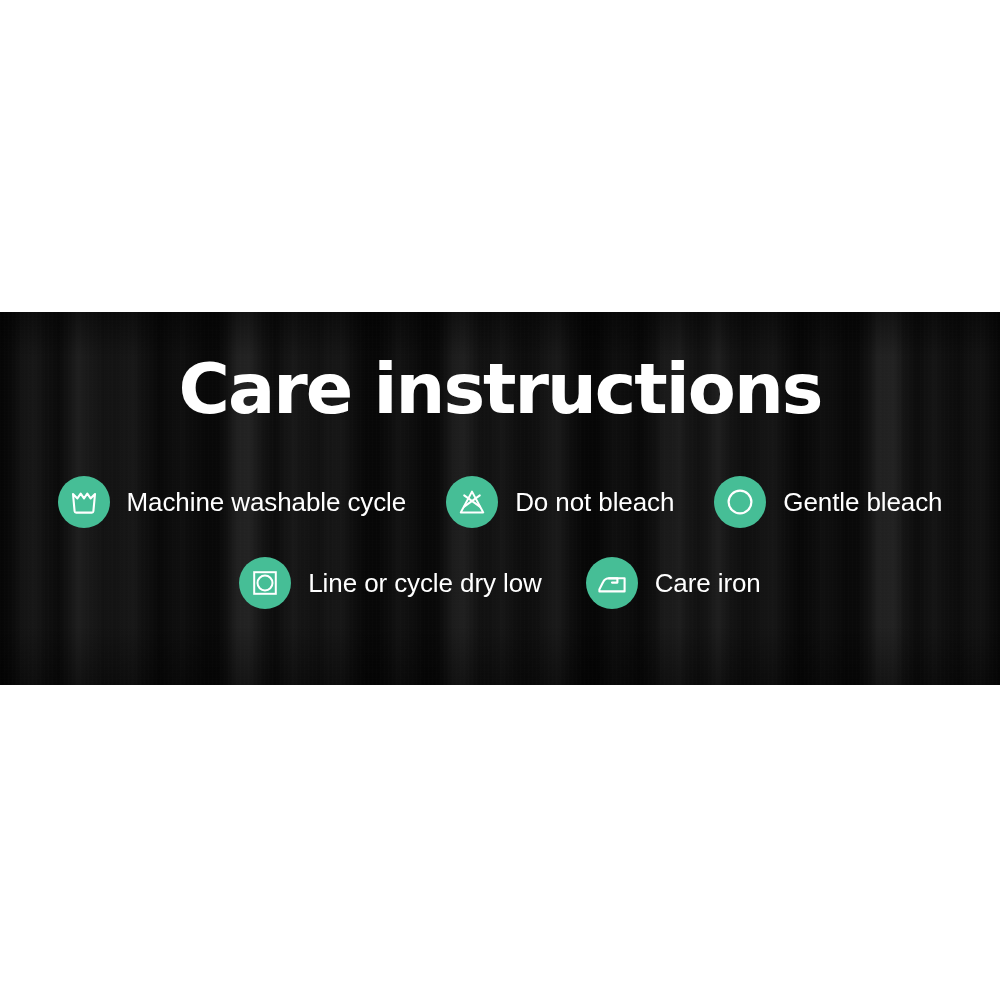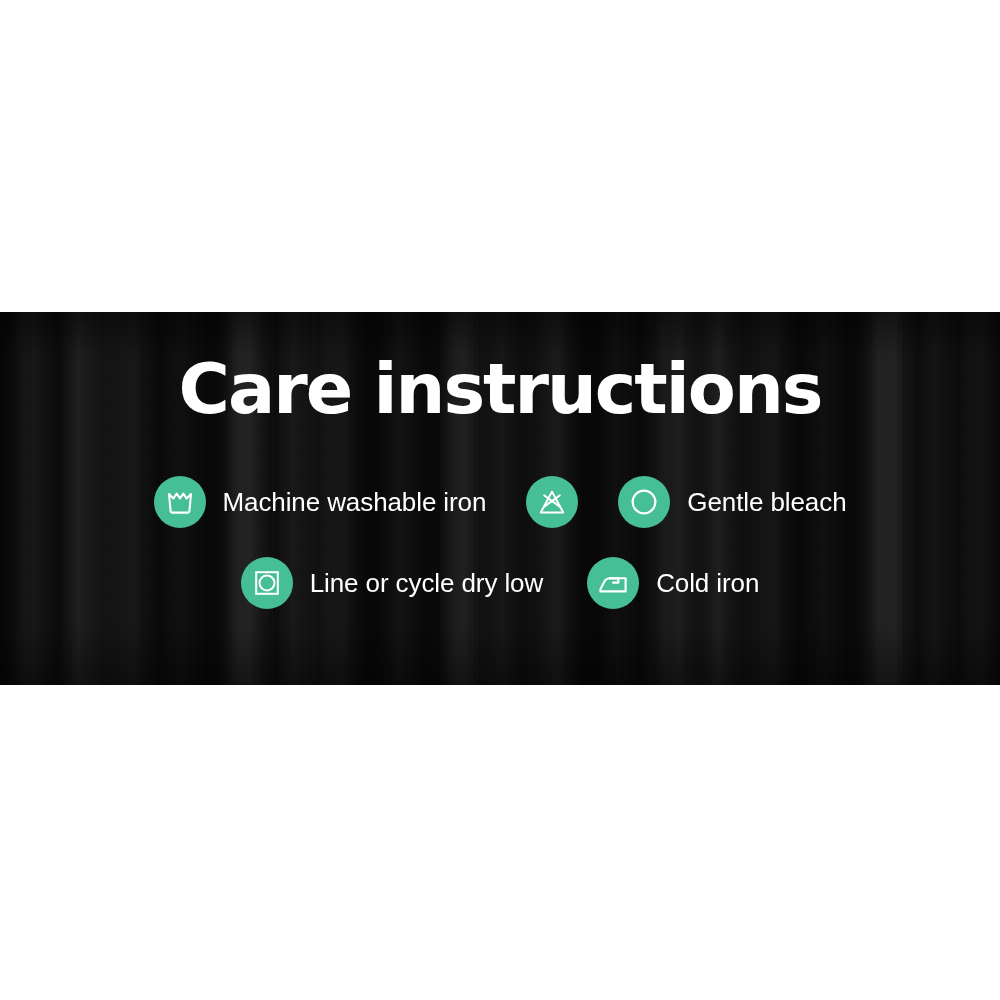--- a/index.html
+++ b/index.html
@@ -187,30 +187,31 @@
       <div class="row" id="row-1">
 
         <div class="care-item">
           <span class="badge">
             <svg width="30" height="28" viewBox="0 0 30 28" aria-hidden="true">
               <path d="M4 6 L5.6 23.2 A1.6 1.6 0 0 0 7.2 24.6 L22.8 24.6
                        A1.6 1.6 0 0 0 24.4 23.2 L26 6
                        L21.6 10.4 L18.3 5.6 L15 10.4 L11.7 5.6 L8.4 10.4 Z" fill="none" stroke="#ffffff" stroke-width="2.1" stroke-linejoin="round" stroke-linecap="round"></path>
             </svg>
           </span>
-          <span class="care-label">Machine washable iron</span>
+          <span class="care-label">Machine washable cycle</span>
         </div>
 
         <div class="care-item">
           <span class="badge">
             <svg width="30" height="28" viewBox="0 0 30 28" aria-hidden="true">
               <path d="M15 3.6 L26.2 24.4 L3.8 24.4 Z" fill="none" stroke="#ffffff" stroke-width="2.0" stroke-linejoin="round"></path>
               <path d="M7.2 18.6 L22.8 7.4 M7.2 7.4 L22.8 18.6" fill="none" stroke="#ffffff" stroke-width="2.0" stroke-linecap="round"></path>
             </svg>
           </span>
+          <span class="care-label">Do not bleach</span>
         </div>
 
         <div class="care-item">
           <span class="badge">
             <svg width="32" height="32" viewBox="0 0 32 32" aria-hidden="true">
               <circle cx="16" cy="16" r="11.4" fill="none" stroke="#ffffff" stroke-width="2.2"></circle>
             </svg>
           </span>
           <span class="care-label">Gentle bleach</span>
         </div>
@@ -230,21 +231,21 @@
         </div>
 
         <div class="care-item">
           <span class="badge">
             <svg width="32" height="28" viewBox="0 0 32 28" aria-hidden="true">
               <path d="M3.4 22.4 L28.6 22.4 L28.6 9.2 L13.2 9.2
                        C9.4 9.2 8.0 11.0 7.0 13.2 L3.4 20.4 Z" fill="none" stroke="#ffffff" stroke-width="2.1" stroke-linejoin="round" stroke-linecap="round"></path>
               <path d="M13.0 9.4 L21.4 9.4 L21.4 13.6 L16.0 13.6" fill="none" stroke="#ffffff" stroke-width="2.1" stroke-linejoin="round" stroke-linecap="round"></path>
             </svg>
           </span>
-          <span class="care-label">Cold iron</span>
+          <span class="care-label">Care iron</span>
         </div>
 
       </div>
 
     </div>
   </div>
 
 </div>
 
 </body></html>

